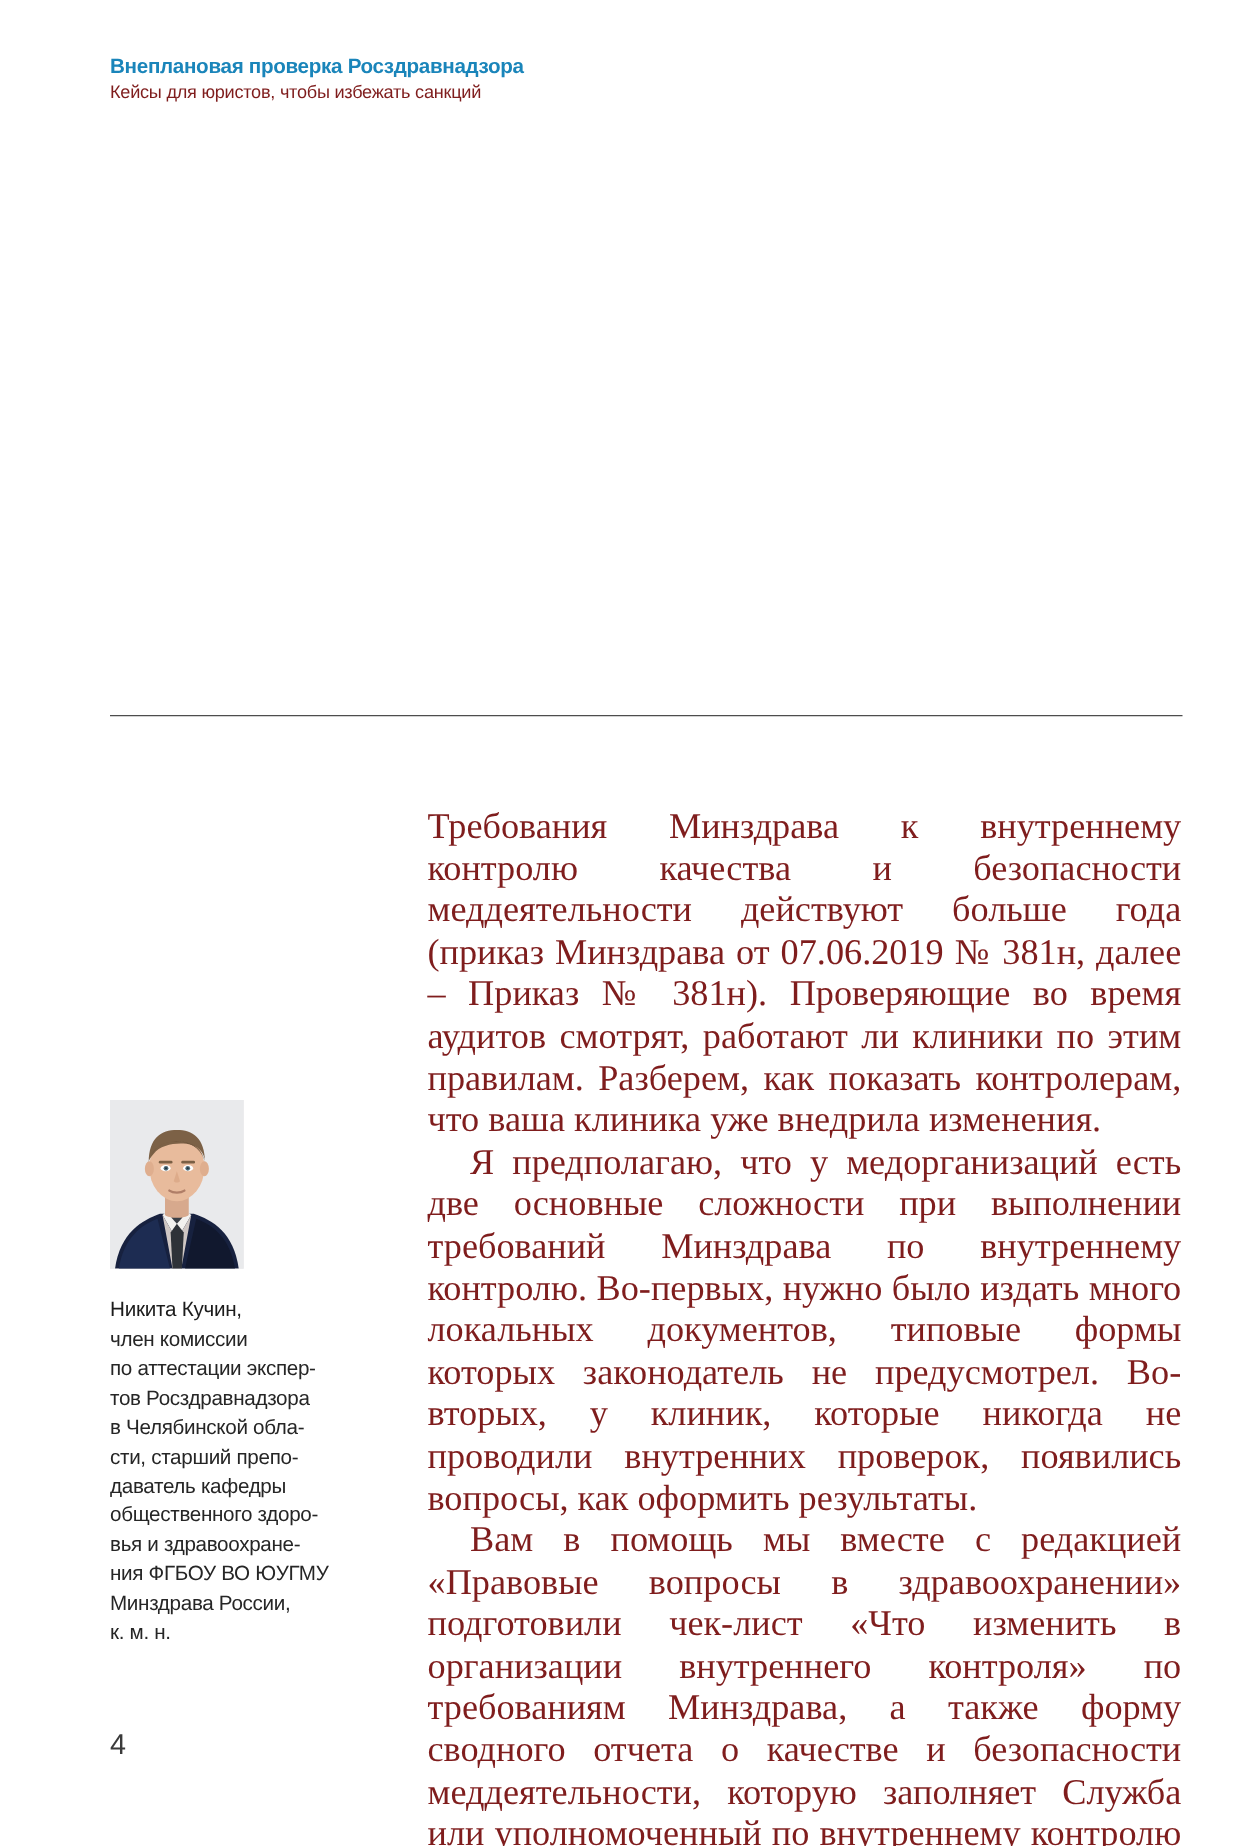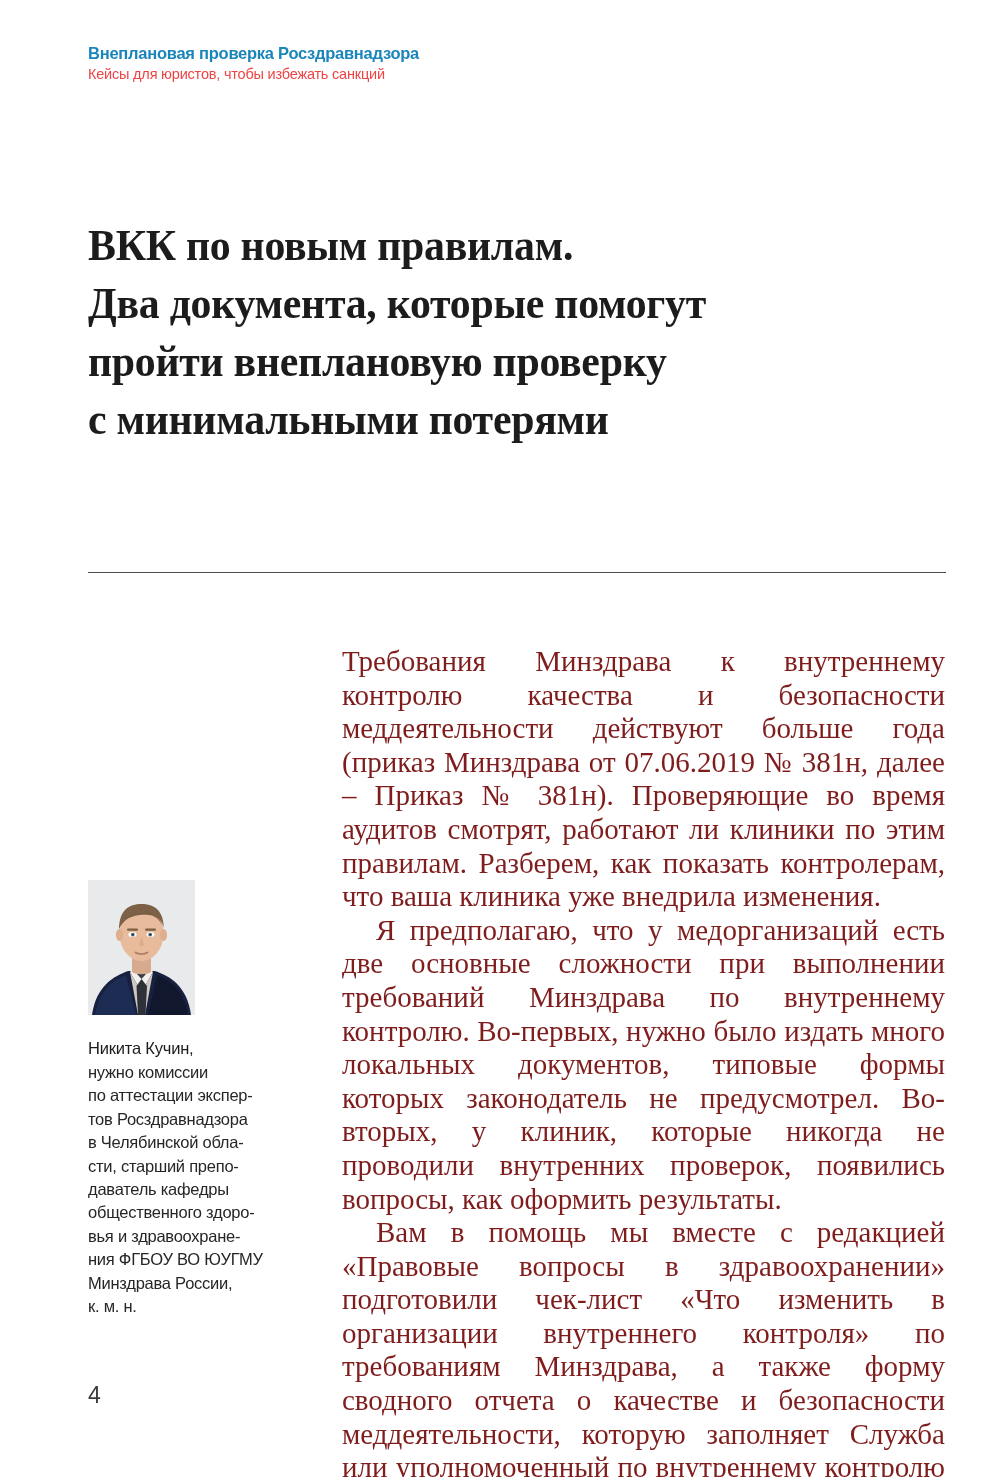--- a/index.html
+++ b/index.html
@@ -37,21 +37,21 @@
     letter-spacing: -0.25px;
     color: #1a85ba;
     line-height: 1.15;
     white-space: nowrap;
   }
   .running-head-sub {
     font-family: "Liberation Sans", sans-serif;
     font-weight: normal;
     font-size: 14.5px;
     letter-spacing: -0.2px;
-    color: #ef4444;
+    color: #7f1d1d;
     line-height: 1.25;
     margin-top: 2px;
     white-space: nowrap;
   }
 
   
   .headline {
     position: absolute;
     left: 88px;
     top: 186px;
@@ -164,26 +164,20 @@
 </head>
 <body>
 
 <div class="page">
 
   <div class="running-head">
     <div class="running-head-title">Внеплановая проверка Росздравнадзора</div>
     <div class="running-head-sub">Кейсы для юристов, чтобы избежать санкций</div>
   </div>
 
-  <h1 class="headline">
-    <span class="hl-line">ВКК по новым правилам.</span>
-    <span class="hl-line">Два документа, которые помогут</span>
-    <span class="hl-line">пройти внеплановую проверку</span>
-    <span class="hl-line">с минимальными потерями</span>
-  </h1>
 
 
   <div class="rule"></div>
 
   <aside class="author-col">
     <div class="author-photo">
       <svg width="107" height="135" viewBox="0 0 107 135" aria-hidden="true">
         <rect x="0" y="0" width="107" height="135" fill="#e9eaec"></rect>
 
         <path d="M4 135 C8 106 26 96 40 91 L67 91 C82 96 99 106 103 135 Z" fill="#17213f"></path>
@@ -214,21 +208,21 @@
         <circle cx="44.8" cy="54.6" r="1.9" fill="#4d6a78"></circle>
         <circle cx="62.2" cy="54.6" r="1.9" fill="#4d6a78"></circle>
         <circle cx="44.8" cy="54.6" r="0.85" fill="#23313a"></circle>
         <circle cx="62.2" cy="54.6" r="0.85" fill="#23313a"></circle>
 
         <path d="M53.5 57 L51 65 C52 66.4 55 66.4 56 65 Z" fill="#d9a684" opacity="0.75"></path>
         <path d="M47.5 72.5 C50.5 74.6 56.5 74.6 59.5 72.5" stroke="#b07e67" stroke-width="1.9" fill="none" stroke-linecap="round"></path>
       </svg>
     </div>
     <div class="author-name">Никита Кучин,</div>
-    <div class="author-bio">нужно комиссии
+    <div class="author-bio">член комиссии
 по аттестации экспер-
 тов Росздравнадзора
 в Челябинской обла-
 сти, старший препо-
 даватель кафедры
 общественного здоро-
 вья и здравоохране-
 ния ФГБОУ ВО ЮУГМУ
 Минздрава России,
 к. м. н.</div>

